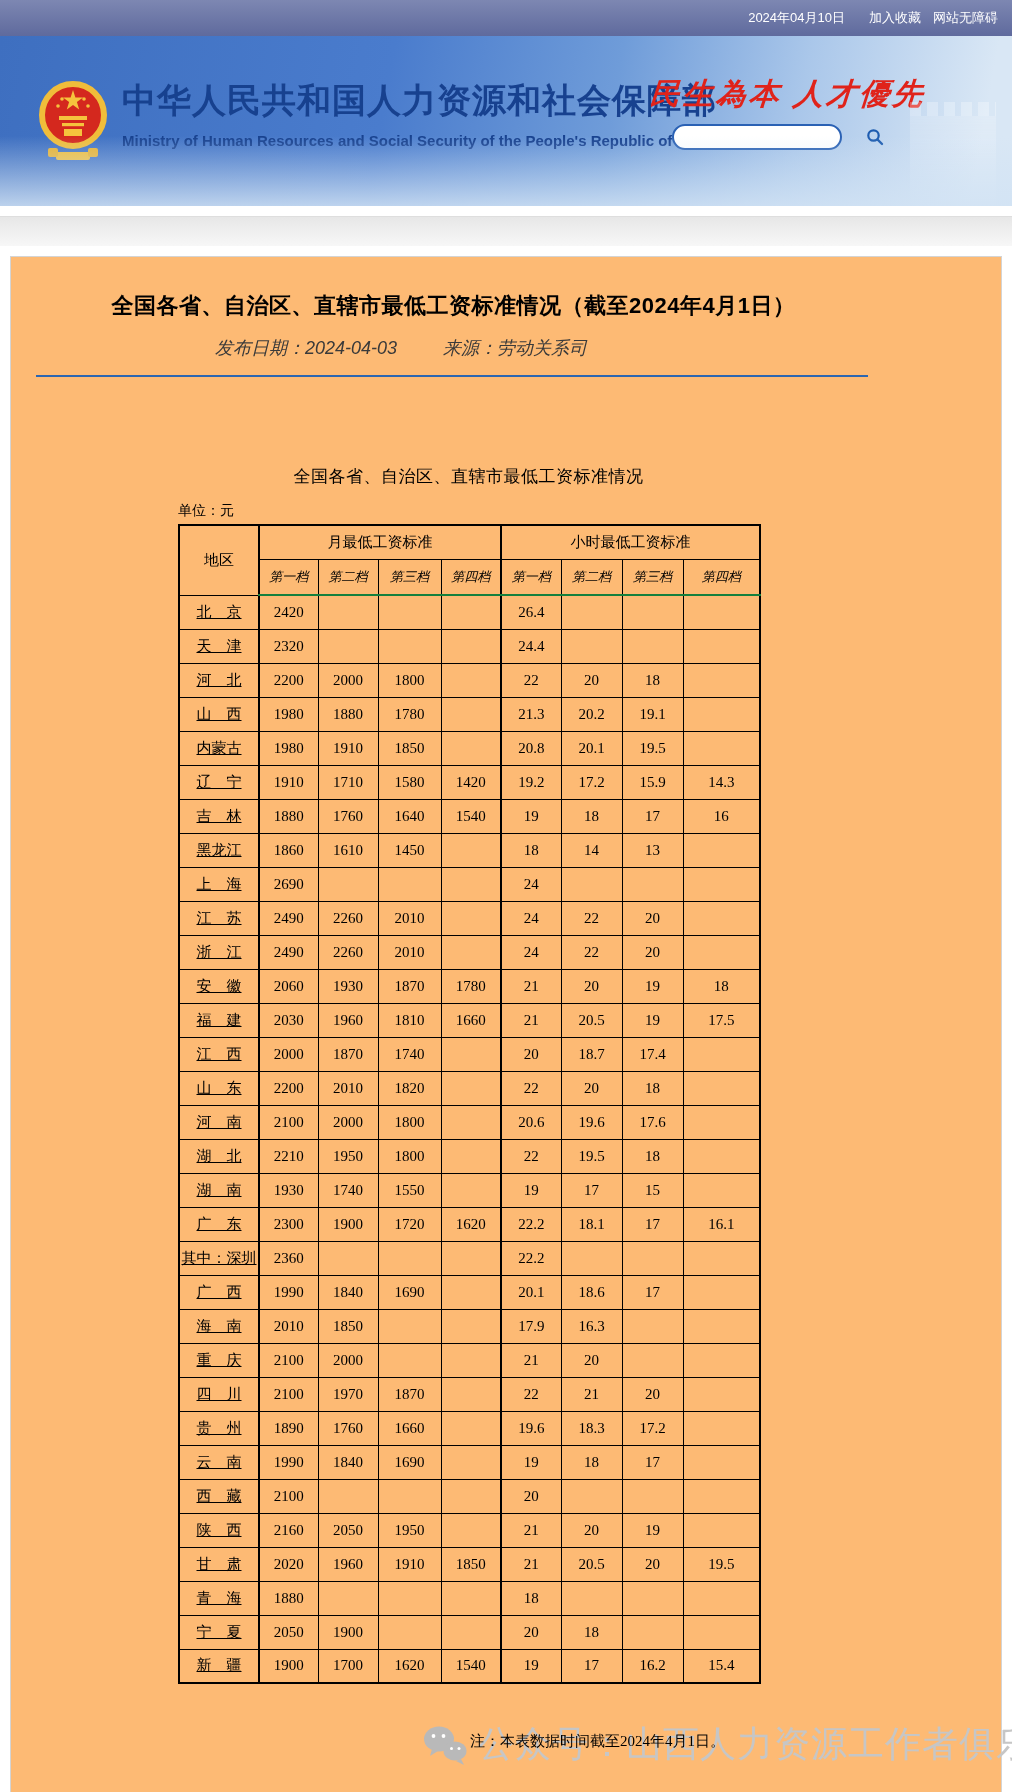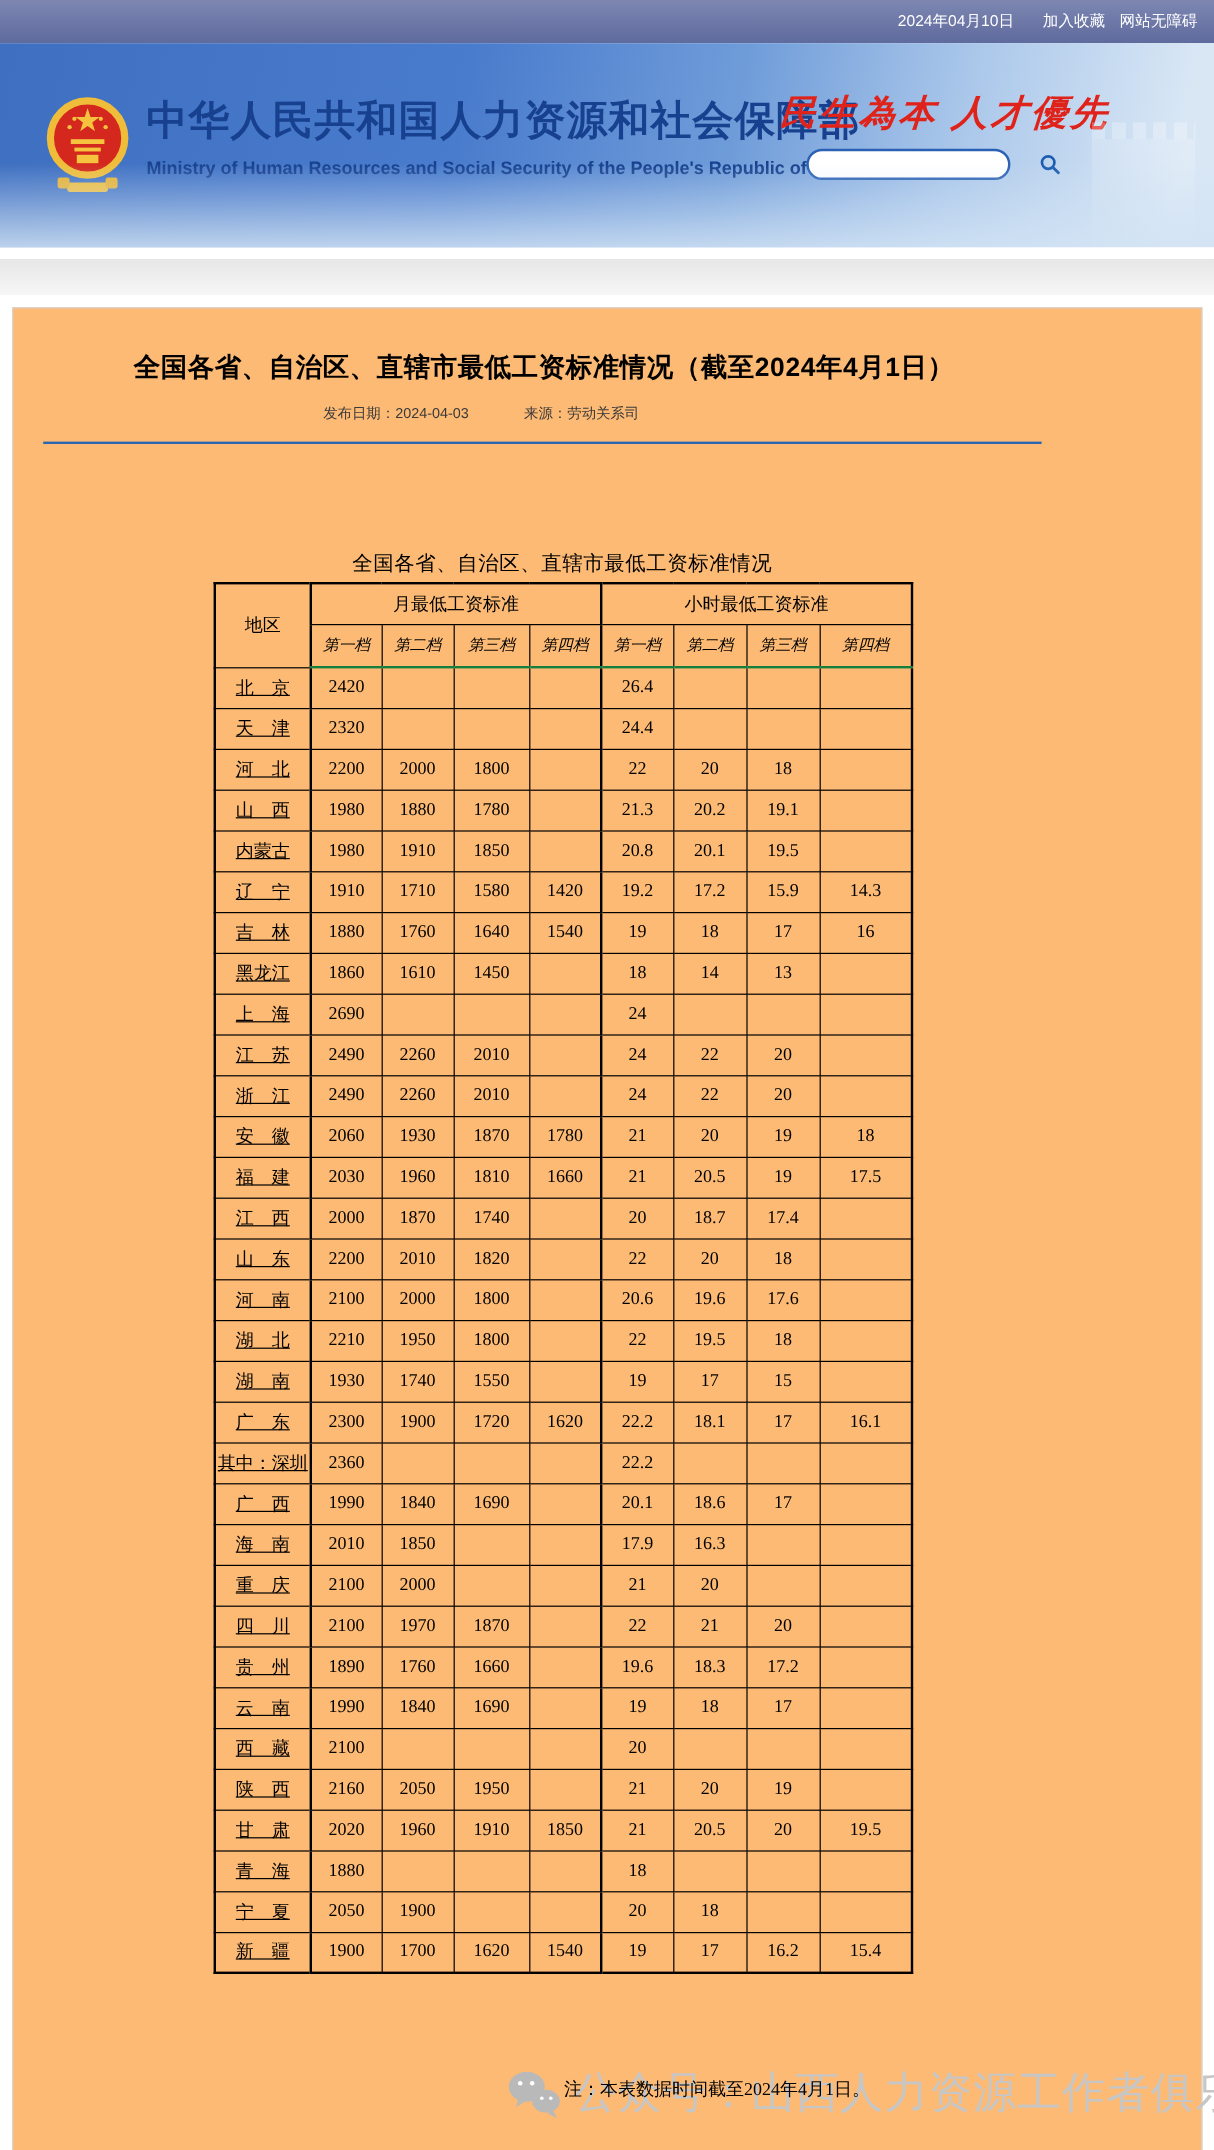--- a/index.html
+++ b/index.html
@@ -31,21 +31,21 @@
 
   
   .gap-white-a { height:10px; background:#fff; }
   .navstrip { height:30px; background:linear-gradient(#e7e7e7,#f7f7f7); border-top:1px solid #dedede; }
   .gap-white-b { height:4px; background:#fff; }
 
   
   .card { margin:6px 10px 0 10px; height:1542px; background:#fdba74; border:1px solid #d4d4d4; overflow:hidden; position:relative; }
   .article { width:860px; padding-left:25px; }
   .article-title { margin-top:34px; text-align:center; font-size:22px; font-weight:bold; color:#000; letter-spacing:.5px; }
-  .meta { margin-top:15px; width:730px; text-align:center; font-size:12px; color:#3a3a3a; }
+  .meta { margin-top:15px; width:730px; text-align:center; font-size:18px; color:#3a3a3a;font-style:italic; }
   .meta .gap { display:inline-block; width:46px; }
   .divider { margin-top:15px; width:832px; height:2px; background:#2c66b0; }
 
   
   .table-wrap { margin-left:142px; width:581px; font-family:"Liberation Serif",serif; }
   .tbl-title { margin-top:88px; text-align:center; font-size:17px; color:#000; letter-spacing:.5px; }
   .unit { margin-top:14px; font-size:14px; color:#000; }
   table.wage { margin-top:4px; width:581px; border-collapse:collapse; table-layout:fixed; border:2px solid #000; }
   table.wage th, table.wage td { border:1px solid #000; text-align:center; vertical-align:middle;
     font-weight:normal; color:#000; overflow:hidden; white-space:nowrap; }
@@ -115,20 +115,21 @@
 <div class="card" data-name="article-card">
   <div class="article" data-name="article">
     <div class="article-title" data-name="article-title">全国各省、自治区、直辖市最低工资标准情况（截至2024年4月1日）</div>
     <div class="meta" data-name="article-meta">
       <span data-name="publish-date-label">发布日期：</span><span data-name="publish-date">2024-04-03</span><span class="gap"></span><span data-name="source-label">来源：</span><span data-name="source-value">劳动关系司</span>
     </div>
     <div class="divider" data-name="title-divider"></div>
 
     <div class="table-wrap" data-name="wage-table-section">
       <div class="tbl-title" data-name="table-title">全国各省、自治区、直辖市最低工资标准情况</div>
+      <div class="unit" data-name="table-unit-label">单位：元</div>
       <table class="wage" data-name="minimum-wage-table">
         <colgroup>
           <col style="width:80px">
             <col style="width:59px">
             <col style="width:60px">
             <col style="width:63px">
             <col style="width:60px">
           <col style="width:60px">
             <col style="width:61px">
             <col style="width:61px">

